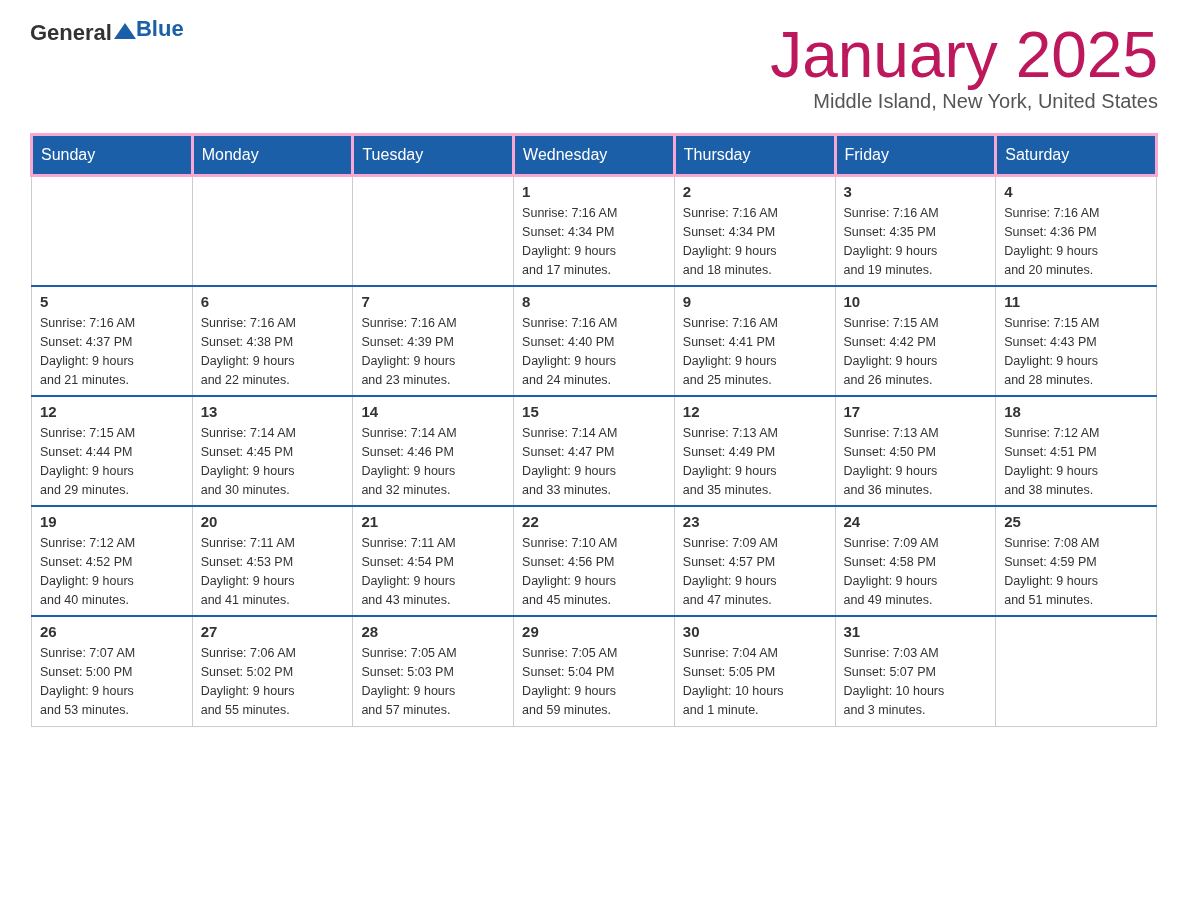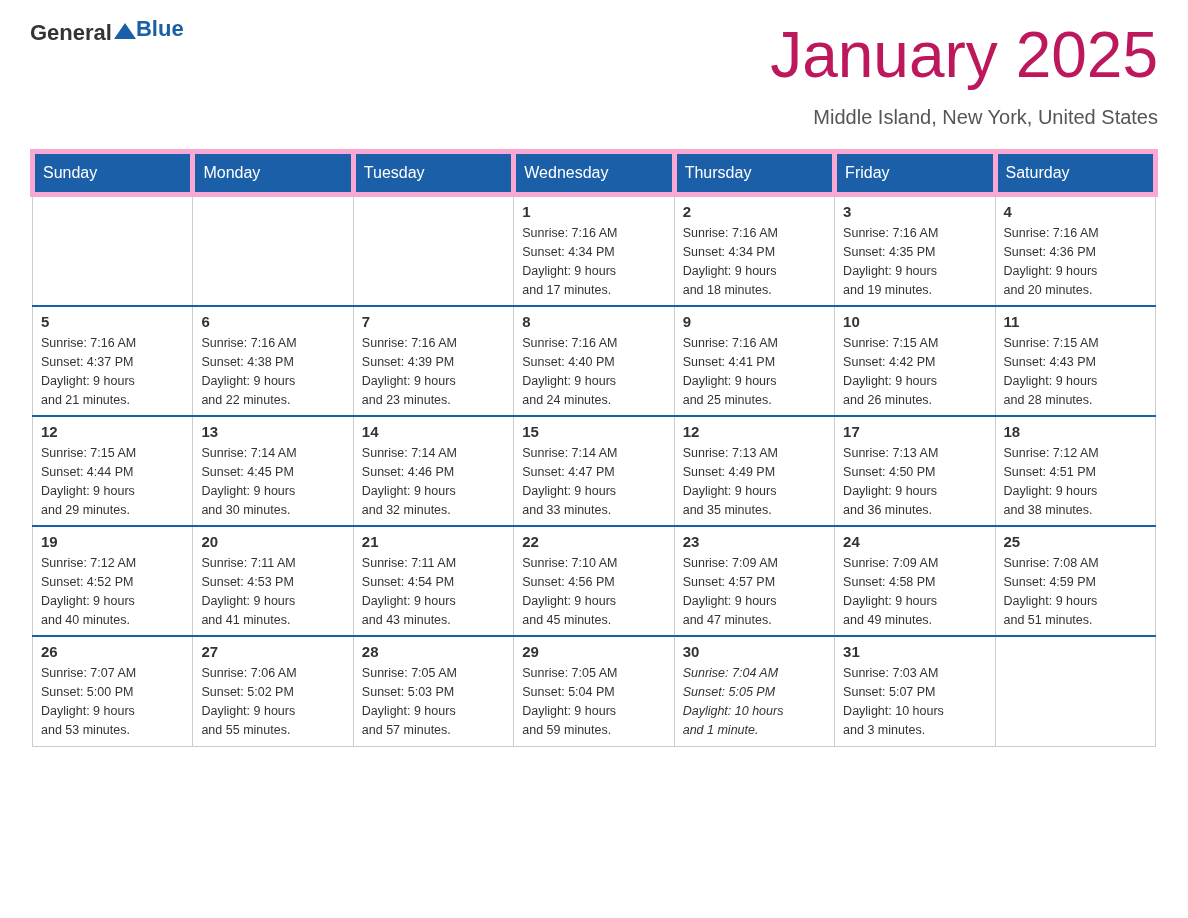--- a/index.html
+++ b/index.html
@@ -38,35 +38,35 @@
     }
     .month-title {
       font-size: 64px;
       font-weight: normal;
       color: #be185d;
       line-height: 1.1;
     }
     .location-title {
       font-size: 20px;
       color: #555;
-      margin-top: 16px;
+      margin-top: 0;
     }
     .calendar-table {
       width: 100%;
       border-collapse: collapse;
       table-layout: fixed;
     }
     .calendar-table thead tr th {
       background-color: #1a5fa8;
       color: #fff;
       padding: 10px 8px;
       font-size: 16px;
       font-weight: normal;
       text-align: left;
-      border: 5px solid #f9a8d4;
+      border: 3px solid #f9a8d4;
     }
     .calendar-table tbody tr td {
       border: 1px solid #ccc;
       vertical-align: top;
       padding: 6px 8px;
       height: 110px;
       font-size: 13px;
       color: #333;
     }
     .calendar-table tbody tr td.empty {
@@ -333,21 +333,21 @@
         </td>
         <td>
           <span class="day-number">29</span>
           <div class="day-info" style="white-space: pre-line;">Sunrise: 7:05 AM
 Sunset: 5:04 PM
 Daylight: 9 hours
 and 59 minutes.</div>
         </td>
         <td>
           <span class="day-number">30</span>
-          <div class="day-info" style="white-space: pre-line; font-style: italic;">Sunrise: 7:04 AM
+          <div class="day-info" style="white-space: pre-line;">Sunrise: 7:04 AM
 Sunset: 5:05 PM
 Daylight: 10 hours
 and 1 minute.</div>
         </td>
         <td>
           <span class="day-number">31</span>
           <div class="day-info" style="white-space: pre-line;">Sunrise: 7:03 AM
 Sunset: 5:07 PM
 Daylight: 10 hours
 and 3 minutes.</div>

